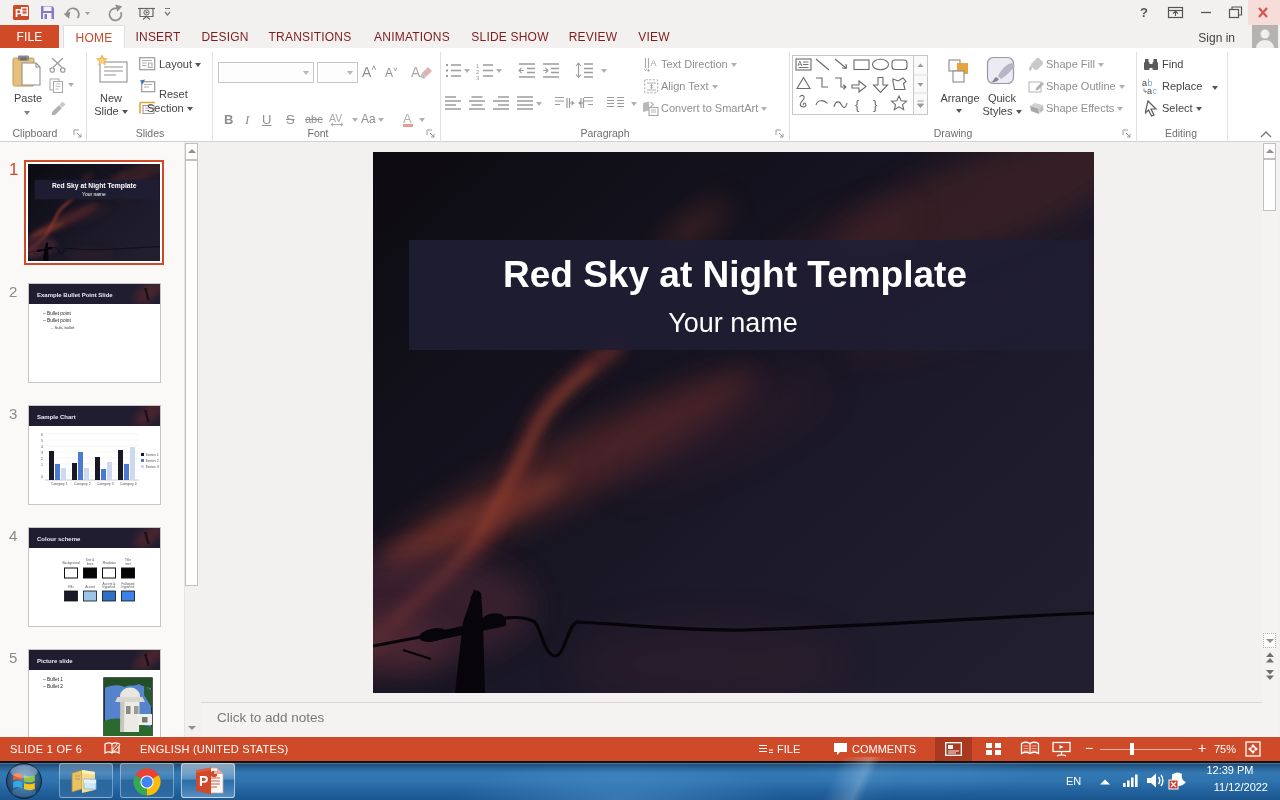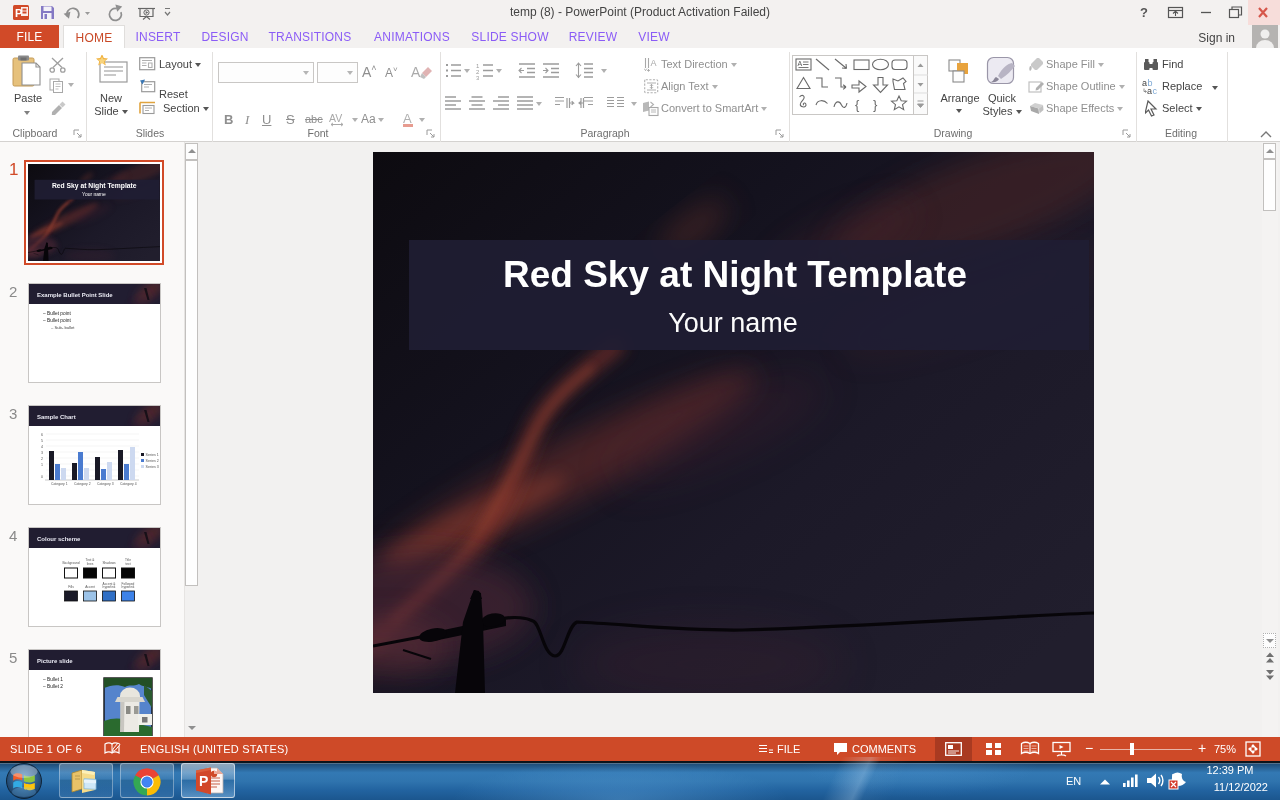--- a/index.html
+++ b/index.html
@@ -4,21 +4,21 @@
 <style>
 * { margin:0; padding:0; box-sizing:border-box; }
 html,body { width:1280px; height:800px; overflow:hidden; }
 body { font-family:"Liberation Sans", sans-serif; position:relative; background:#fff; }
 .abs { position:absolute; }
 
 #titlebar { position:absolute; left:0; top:0; width:1280px; height:25px; background:#f3f1f0; }
 #title-text { position:absolute; left:0; right:0; top:5px; text-align:center; font-size:12px; color:#444; }
 
 #tabs { position:absolute; left:0; top:25px; width:1280px; height:23px; background:#f3f1f0; }
-.tab { position:absolute; top:0; height:23px; font-size:12px; color:#8b5cf6; text-align:center; line-height:25px; letter-spacing:0.2px; }
+.tab { position:absolute; top:0; height:23px; font-size:12px; color:#7f1d1d; text-align:center; line-height:25px; letter-spacing:0.2px; }
 #tab-file { left:0; width:59px; background:#d14a28; color:#fff; }
 #tab-home { background:#fff; color:#c94a28; border:1px solid #e0dedc; border-bottom:none; }
 
 #ribbon { position:absolute; left:0; top:48px; width:1280px; height:94px; background:#ffffff; border-bottom:1px solid #d4d2d0; }
 .gsep { position:absolute; top:4px; height:124px; width:1px; background:#e2e0de; }
 .glabel { position:absolute; top:79px; width:120px; text-align:center; font-size:10.5px; color:#6e6e6e; }
 .btntext { font-size:11px; color:#444; }
 .gray { color:#8f8f8f; }
 .dd { display:inline-block; width:0; height:0; border-left:3px solid transparent; border-right:3px solid transparent; border-top:4px solid #808080; vertical-align:middle; }
 .dd.dis { border-top-color:#b0b0b0; }
@@ -34,21 +34,20 @@
 
 #statusbar { position:absolute; left:0; top:737px; width:1280px; height:24px; background:#ce4a28; color:#fff; font-size:11px; }
 
 #taskbar { position:absolute; left:0; top:761px; width:1280px; height:39px; background:linear-gradient(180deg,#12202c 0%,#20507c 9%,#3379b4 30%,#2f74ae 52%,#2263a0 75%,#1b568e 100%); }
 .tbtn { position:absolute; top:2px; width:54px; height:35px; border:1px solid rgba(255,255,255,0.35); border-radius:3px; background:linear-gradient(180deg,rgba(255,255,255,0.25),rgba(255,255,255,0.05) 45%,rgba(0,0,0,0.1) 50%,rgba(120,180,230,0.2)); }
 .trtext { color:#fff; font-size:11px; position:absolute; }
 </style>
 </head>
 <body>
 <div id="titlebar">
-  <div id="title-text">temp (8) - PowerPoint (Product Activation Failed)</div>
   <svg class="abs" style="left:0;top:0;" width="200" height="25" viewBox="0 0 200 25">
     <rect x="13" y="5" width="16" height="15" rx="1.5" fill="#d14a28"></rect>
     <rect x="21" y="7" width="7" height="9" fill="#fff" opacity="0.9"></rect>
     <rect x="22.5" y="8.5" width="4" height="2" fill="#d14a28"></rect>
     <rect x="22.5" y="11.5" width="4" height="2" fill="#d14a28"></rect>
     <text x="15" y="17" font-size="11" font-weight="bold" fill="#fff">P</text>
     <g fill="#7a6fbe">
       <path d="M41,6 h11 l2,2 v11 h-13 Z" fill="#8479c4"></path>
       <rect x="43.5" y="6.5" width="8" height="4.5" fill="#f3f2f7"></rect>
       <rect x="43" y="13" width="8.5" height="6" fill="#f3f2f7"></rect>
@@ -179,21 +178,21 @@
     <rect x="2.7" y="2.7" width="13" height="10" fill="#fff" stroke="#9a9a9a" stroke-width="1.2"></rect>
     <path d="M5,5.5 h8 M5,8 h5" stroke="#b0b0b0" stroke-width="1.1"></path>
     <path d="M6,0.5 L1,1.5 l2.5,4 c1,-2 2,-3.5 2.5,-5" fill="#3b78b5"></path>
   </svg>
   <div class="abs btntext" style="left:159px;top:32px;margin-top:8px;">Reset</div>
   <svg class="abs" style="left:139px;top:53px;" width="17" height="14" viewBox="0 0 17 14">
     <path d="M1,1.5 h15 M1,1.5 v11" stroke="#e0a33e" stroke-width="1.6" fill="none"></path>
     <rect x="4" y="4.5" width="11" height="8" fill="#fff" stroke="#9a9a9a" stroke-width="1.1"></rect>
     <path d="M6,7 h7 M6,9.5 h4" stroke="#b0b0b0" stroke-width="1"></path>
   </svg>
-  <div class="abs btntext" style="left:163px;top:54px;">Section <span class="dd" style="border-top-color:#555;"></span></div>
+  <div class="abs btntext" style="left:147px;top:54px;">Section <span class="dd" style="border-top-color:#555;"></span></div>
 
   <div class="abs" style="left:218px;top:14px;width:96px;height:21px;background:#fdfdfd;border:1px solid #c9c7c5;"></div>
   <div class="abs" style="left:303px;top:19px;width:0;height:0;border-left:3.5px solid transparent;border-right:3.5px solid transparent;border-top:4.5px solid #b5b5b5;margin-top:4px;"></div>
   <div class="abs" style="left:317px;top:14px;width:41px;height:21px;background:#fdfdfd;border:1px solid #c9c7c5;"></div>
   <div class="abs" style="left:347px;top:19px;width:0;height:0;border-left:3.5px solid transparent;border-right:3.5px solid transparent;border-top:4.5px solid #b5b5b5;margin-top:4px;"></div>
   <div class="abs gray" style="left:362px;top:15px;font-size:14px;">A<span style="font-size:9px;vertical-align:6px;">˄</span></div>
   <div class="abs gray" style="left:385px;top:17px;font-size:12px;">A<span style="font-size:8px;vertical-align:5px;">˅</span></div>
   <svg class="abs" style="left:411px;top:15px;" width="22" height="18" viewBox="0 0 22 18">
     <text x="0" y="14" font-size="14" fill="#aaa" font-family="Liberation Sans">A</text>
     <path d="M11,10 l6,-6 4,4 -6,6 Z" fill="#d8a0a0" opacity="0.8"></path>
@@ -563,20 +562,23 @@
         </clipPath>
       <g id="band" clip-path="url(#bandclip)">
         <rect x="0" y="0" width="131" height="20" fill="#211d31"></rect>
         <ellipse cx="121" cy="7" rx="16" ry="6" fill="#6b2d2c" opacity="0.7" filter="url(#b5)" transform="rotate(-35 121 7)"></ellipse>
         <ellipse cx="113" cy="15" rx="10" ry="3.5" fill="#4a2430" opacity="0.75" filter="url(#b5)" transform="rotate(-30 113 15)"></ellipse>
         <path d="M115,4 L118.5,16 L120.5,16 L117.5,4 Z" fill="#0d0b13" opacity="0.8"></path>
       </g>
     </defs>
     <use href="#photo"></use>
   </svg>
+  <div id="notes">
+      <div>Click to add notes</div>
+    </div>
   <div id="scrr">
     <div class="abs" style="left:1px;top:1px;width:13px;height:16px;background:#fdfdfd;border:1px solid #c2c0be;"></div>
     <svg class="abs" style="left:3px;top:5px;" width="10" height="9">
         <path d="M1,6 l4,-4 4,4 Z" fill="#8f8f8f"></path>
       </svg>
     <div class="abs" style="left:1px;top:17px;width:13px;height:52px;background:#fefefe;border:1px solid #c2c0be;"></div>
     <div class="abs" style="left:1px;top:491px;width:13px;height:15px;background:#fdfdfd;border:1px dotted #b0b0b0;"></div>
     <svg class="abs" style="left:3px;top:494px;" width="10" height="9">
         <path d="M1,3 l4,4 4,-4 Z" fill="#8f8f8f"></path>
       </svg>

